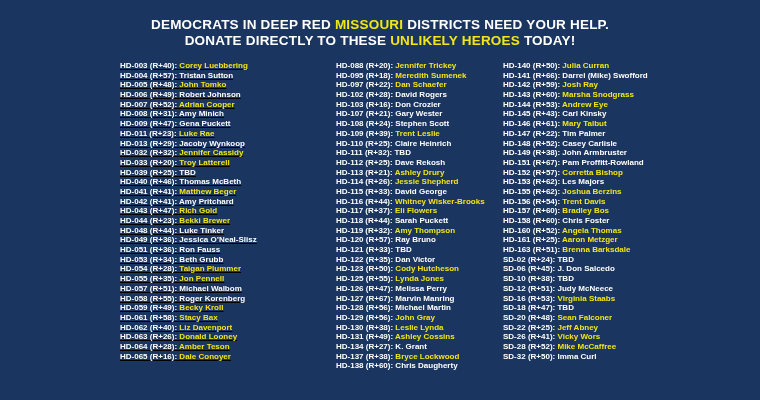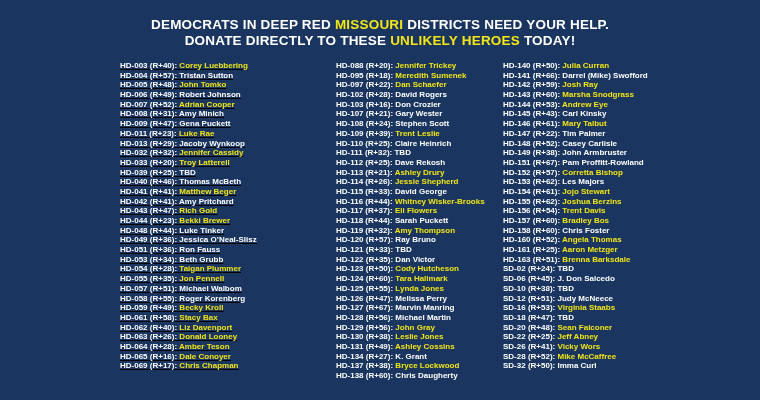--- a/index.html
+++ b/index.html
@@ -95,21 +95,20 @@
       <div class="row"><span class="district">HD-054 (R+28): </span><span class="name hl">Taigan Plummer</span></div>
       <div class="row"><span class="district">HD-055 (R+35): </span><span class="name hl">Jon Pennell</span></div>
       <div class="row"><span class="district">HD-057 (R+51): </span><span class="name">Michael Walbom</span></div>
       <div class="row"><span class="district">HD-058 (R+55): </span><span class="name">Roger Korenberg</span></div>
       <div class="row"><span class="district">HD-059 (R+49): </span><span class="name hl">Becky Kroll</span></div>
       <div class="row"><span class="district">HD-061 (R+58): </span><span class="name hl">Stacy Bax</span></div>
       <div class="row"><span class="district">HD-062 (R+40): </span><span class="name hl">Liz Davenport</span></div>
       <div class="row"><span class="district">HD-063 (R+26): </span><span class="name hl">Donald Looney</span></div>
       <div class="row"><span class="district">HD-064 (R+28): </span><span class="name hl">Amber Teson</span></div>
       <div class="row"><span class="district">HD-065 (R+16): </span><span class="name hl">Dale Conoyer</span></div>
-      <div class="row"><span class="district">HD-069 (R+17): </span><span class="name hl">Chris Chapman</span></div>
     </div>
   <div class="col col-1">
       <div class="row"><span class="district">HD-088 (R+20): </span><span class="name hl">Jennifer Trickey</span></div>
       <div class="row"><span class="district">HD-095 (R+18): </span><span class="name hl">Meredith Sumenek</span></div>
       <div class="row"><span class="district">HD-097 (R+22): </span><span class="name hl">Dan Schaefer</span></div>
       <div class="row"><span class="district">HD-102 (R+28): </span><span class="name">David Rogers</span></div>
       <div class="row"><span class="district">HD-103 (R+16): </span><span class="name">Don Crozier</span></div>
       <div class="row"><span class="district">HD-107 (R+21): </span><span class="name">Gary Wester</span></div>
       <div class="row"><span class="district">HD-108 (R+24): </span><span class="name">Stephen Scott</span></div>
       <div class="row"><span class="district">HD-109 (R+39): </span><span class="name hl">Trent Leslie</span></div>
@@ -120,47 +119,45 @@
       <div class="row"><span class="district">HD-114 (R+26): </span><span class="name hl">Jessie Shepherd</span></div>
       <div class="row"><span class="district">HD-115 (R+33): </span><span class="name">David George</span></div>
       <div class="row"><span class="district">HD-116 (R+44): </span><span class="name hl">Whitney Wisker-Brooks</span></div>
       <div class="row"><span class="district">HD-117 (R+37): </span><span class="name hl">Eli Flowers</span></div>
       <div class="row"><span class="district">HD-118 (R+44): </span><span class="name">Sarah Puckett</span></div>
       <div class="row"><span class="district">HD-119 (R+32): </span><span class="name hl">Amy Thompson</span></div>
       <div class="row"><span class="district">HD-120 (R+57): </span><span class="name">Ray Bruno</span></div>
       <div class="row"><span class="district">HD-121 (R+33): </span><span class="name">TBD</span></div>
       <div class="row"><span class="district">HD-122 (R+35): </span><span class="name">Dan Victor</span></div>
       <div class="row"><span class="district">HD-123 (R+50): </span><span class="name hl">Cody Hutcheson</span></div>
-      <div class="row"><span class="district">HD-124 (R+60): </span><span class="name hl">Tara Hallmark</span></div>
       <div class="row"><span class="district">HD-125 (R+55): </span><span class="name hl">Lynda Jones</span></div>
       <div class="row"><span class="district">HD-126 (R+47): </span><span class="name">Melissa Perry</span></div>
       <div class="row"><span class="district">HD-127 (R+67): </span><span class="name">Marvin Manring</span></div>
       <div class="row"><span class="district">HD-128 (R+56): </span><span class="name">Michael Martin</span></div>
       <div class="row"><span class="district">HD-129 (R+56): </span><span class="name hl">John Gray</span></div>
-      <div class="row"><span class="district">HD-130 (R+38): </span><span class="name hl">Leslie Jones</span></div>
+      <div class="row"><span class="district">HD-130 (R+38): </span><span class="name hl">Leslie Lynda</span></div>
       <div class="row"><span class="district">HD-131 (R+49): </span><span class="name hl">Ashley Cossins</span></div>
       <div class="row"><span class="district">HD-134 (R+27): </span><span class="name">K. Grant</span></div>
       <div class="row"><span class="district">HD-137 (R+38): </span><span class="name hl">Bryce Lockwood</span></div>
       <div class="row"><span class="district">HD-138 (R+60): </span><span class="name">Chris Daugherty</span></div>
     </div>
   <div class="col col-2">
       <div class="row"><span class="district">HD-140 (R+50): </span><span class="name hl">Julia Curran</span></div>
       <div class="row"><span class="district">HD-141 (R+66): </span><span class="name">Darrel (Mike) Swofford</span></div>
       <div class="row"><span class="district">HD-142 (R+59): </span><span class="name hl">Josh Ray</span></div>
       <div class="row"><span class="district">HD-143 (R+60): </span><span class="name hl">Marsha Snodgrass</span></div>
       <div class="row"><span class="district">HD-144 (R+53): </span><span class="name hl">Andrew Eye</span></div>
       <div class="row"><span class="district">HD-145 (R+43): </span><span class="name">Carl Kinsky</span></div>
       <div class="row"><span class="district">HD-146 (R+61): </span><span class="name hl">Mary Talbut</span></div>
       <div class="row"><span class="district">HD-147 (R+22): </span><span class="name">Tim Palmer</span></div>
       <div class="row"><span class="district">HD-148 (R+52): </span><span class="name">Casey Carlisle</span></div>
       <div class="row"><span class="district">HD-149 (R+38): </span><span class="name">John Armbruster</span></div>
       <div class="row"><span class="district">HD-151 (R+67): </span><span class="name">Pam Proffitt-Rowland</span></div>
       <div class="row"><span class="district">HD-152 (R+57): </span><span class="name hl">Corretta Bishop</span></div>
       <div class="row"><span class="district">HD-153 (R+62): </span><span class="name">Les Majors</span></div>
-      <div class="row"><span class="district">HD-154 (R+61): </span><span class="name hl">Jojo Stewart</span></div>
       <div class="row"><span class="district">HD-155 (R+62): </span><span class="name hl">Joshua Berzins</span></div>
       <div class="row"><span class="district">HD-156 (R+54): </span><span class="name hl">Trent Davis</span></div>
       <div class="row"><span class="district">HD-157 (R+60): </span><span class="name hl">Bradley Bos</span></div>
       <div class="row"><span class="district">HD-158 (R+60): </span><span class="name">Chris Foster</span></div>
       <div class="row"><span class="district">HD-160 (R+52): </span><span class="name hl">Angela Thomas</span></div>
       <div class="row"><span class="district">HD-161 (R+25): </span><span class="name hl">Aaron Metzger</span></div>
       <div class="row"><span class="district">HD-163 (R+51): </span><span class="name hl">Brenna Barksdale</span></div>
       <div class="row"><span class="district">SD-02 (R+24): </span><span class="name">TBD</span></div>
       <div class="row"><span class="district">SD-06 (R+45): </span><span class="name">J. Don Salcedo</span></div>
       <div class="row"><span class="district">SD-10 (R+38): </span><span class="name">TBD</span></div>

